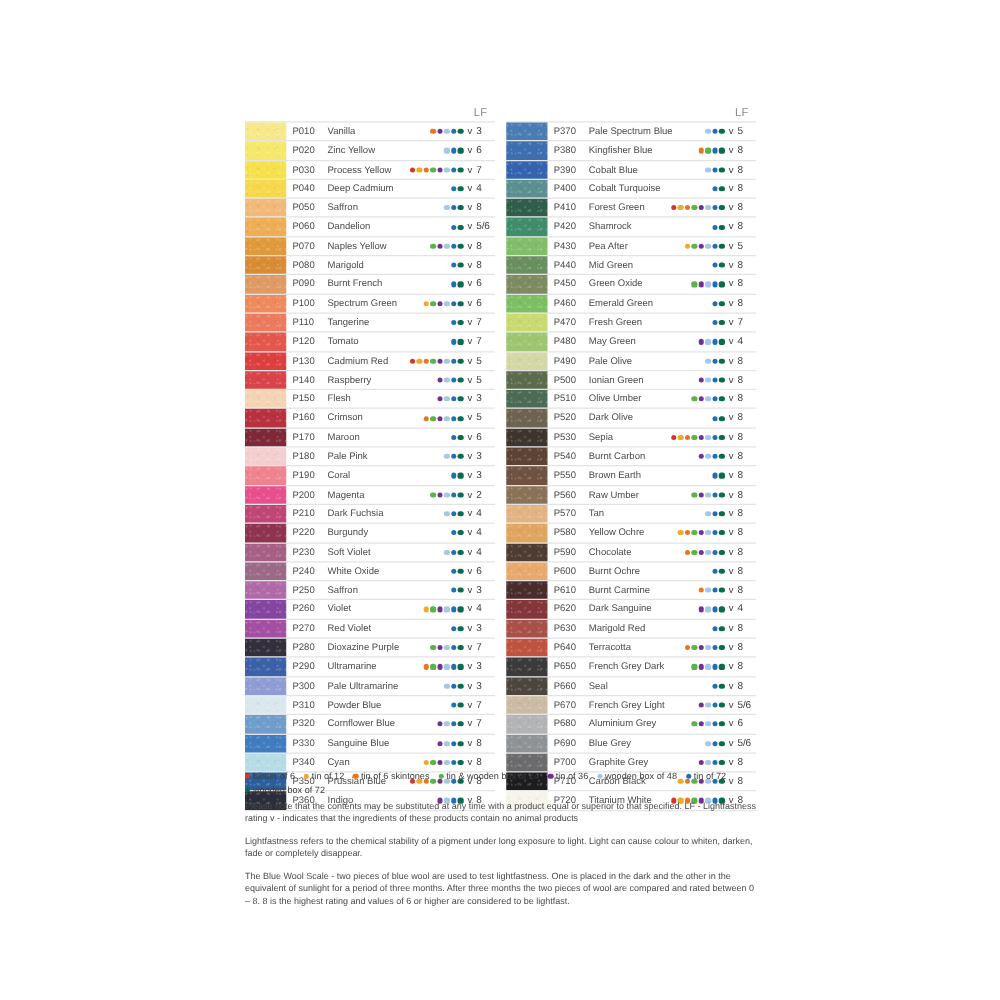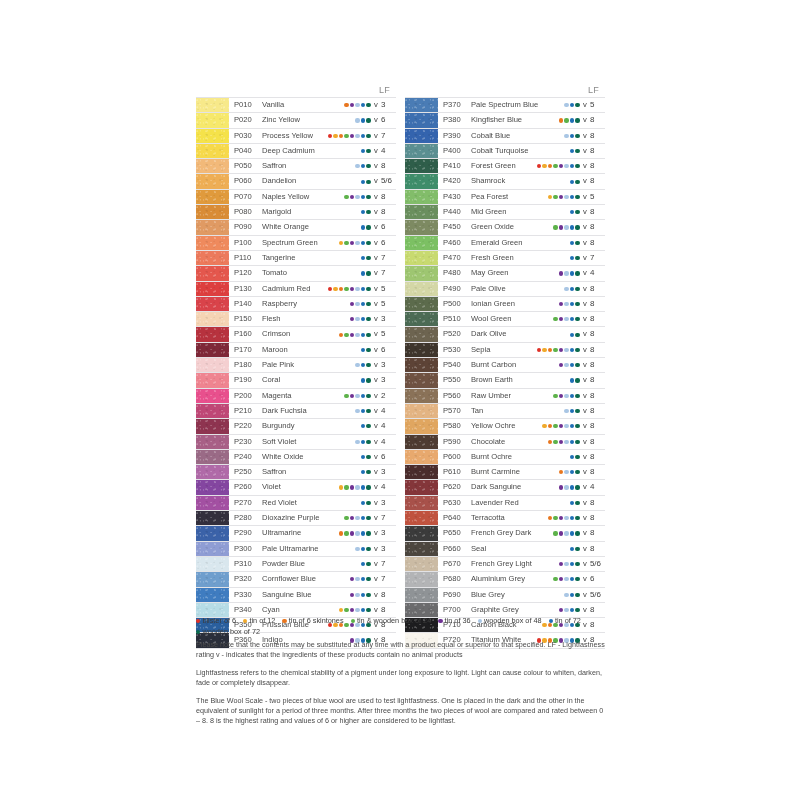--- a/index.html
+++ b/index.html
@@ -254,21 +254,21 @@
                 <span class="dot" style="background: rgb(12, 107, 79);"></span>
               </div>
               <div class="vmark">v</div>
               <div class="lf">8</div>
             </div>
             <div class="row">
               <div class="swatch" style="background: rgb(224, 154, 99);">
                 <div class="grain"></div>
               </div>
               <div class="code">P090</div>
-              <div class="nm">White Orange</div>
+              <div class="nm">Burnt French</div>
               <div class="dots">
                 <span class="dot" style="background: rgb(31, 111, 181);"></span>
                 <span class="dot" style="background: rgb(12, 107, 79);"></span>
               </div>
               <div class="vmark">v</div>
               <div class="lf">6</div>
             </div>
             <div class="row">
               <div class="swatch" style="background: rgb(239, 138, 93);">
                 <div class="grain"></div>
@@ -763,21 +763,21 @@
                 <span class="dot" style="background: rgb(12, 107, 79);"></span>
               </div>
               <div class="vmark">v</div>
               <div class="lf">8</div>
             </div>
             <div class="row">
               <div class="swatch" style="background: rgb(130, 189, 106);">
                 <div class="grain"></div>
               </div>
               <div class="code">P430</div>
-              <div class="nm">Pea Forest</div>
+              <div class="nm">Pea After</div>
               <div class="dots">
                 <span class="dot" style="background: rgb(240, 169, 43);"></span>
                 <span class="dot" style="background: rgb(93, 178, 74);"></span>
                 <span class="dot" style="background: rgb(111, 50, 147);"></span>
                 <span class="dot" style="background: rgb(169, 198, 228);"></span>
                 <span class="dot" style="background: rgb(31, 111, 181);"></span>
                 <span class="dot" style="background: rgb(12, 107, 79);"></span>
               </div>
               <div class="vmark">v</div>
               <div class="lf">5</div>
@@ -879,21 +879,21 @@
                 <span class="dot" style="background: rgb(12, 107, 79);"></span>
               </div>
               <div class="vmark">v</div>
               <div class="lf">8</div>
             </div>
             <div class="row">
               <div class="swatch" style="background: rgb(76, 107, 85);">
                 <div class="grain"></div>
               </div>
               <div class="code">P510</div>
-              <div class="nm">Wool Green</div>
+              <div class="nm">Olive Umber</div>
               <div class="dots">
                 <span class="dot" style="background: rgb(93, 178, 74);"></span>
                 <span class="dot" style="background: rgb(111, 50, 147);"></span>
                 <span class="dot" style="background: rgb(169, 198, 228);"></span>
                 <span class="dot" style="background: rgb(31, 111, 181);"></span>
                 <span class="dot" style="background: rgb(12, 107, 79);"></span>
               </div>
               <div class="vmark">v</div>
               <div class="lf">8</div>
             </div>
@@ -1063,21 +1063,21 @@
                 <span class="dot" style="background: rgb(12, 107, 79);"></span>
               </div>
               <div class="vmark">v</div>
               <div class="lf">4</div>
             </div>
             <div class="row">
               <div class="swatch" style="background: rgb(168, 81, 74);">
                 <div class="grain"></div>
               </div>
               <div class="code">P630</div>
-              <div class="nm">Lavender Red</div>
+              <div class="nm">Marigold Red</div>
               <div class="dots">
                 <span class="dot" style="background: rgb(31, 111, 181);"></span>
                 <span class="dot" style="background: rgb(12, 107, 79);"></span>
               </div>
               <div class="vmark">v</div>
               <div class="lf">8</div>
             </div>
             <div class="row">
               <div class="swatch" style="background: rgb(192, 83, 63);">
                 <div class="grain"></div>

